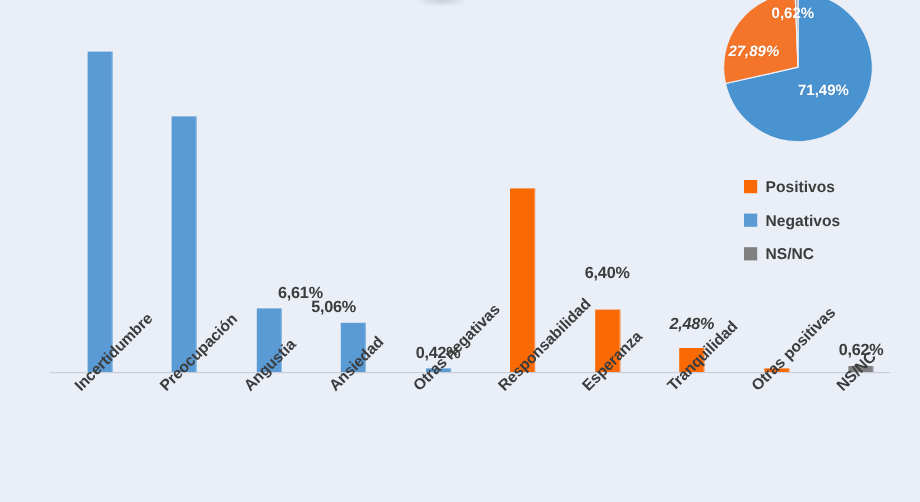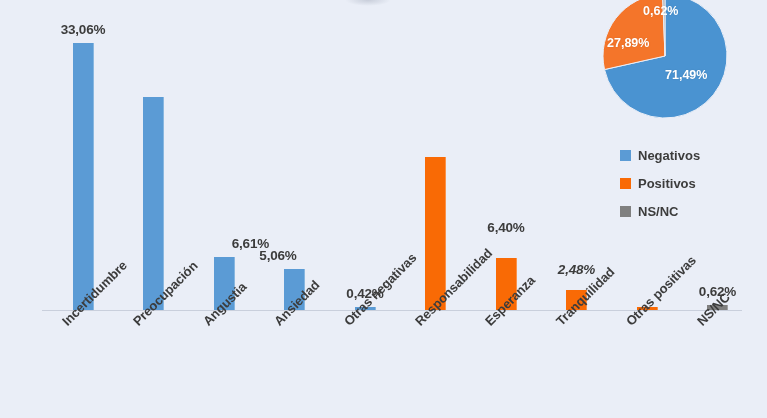--- a/index.html
+++ b/index.html
@@ -136,21 +136,20 @@
 <div id="chart-root">
 
   <div id="top-artifact"></div>
 
   <div id="bar-plot">
     <div class="bar-baseline"></div>
 
   <div class="bar-group" style="left: 48px;">
         <div class="bar-rect" title="Incertidumbre: 33,06%" style="height: 267px; background: rgb(91, 155, 213);"></div>
       </div>
-      <div class="bar-value" style="left: 38px; width: 90px; top: 22px;">33,06%</div>
       <div class="cat-label" style="left: 59px;">Incertidumbre</div>
       <div class="bar-group" style="left: 118.5px;">
         <div class="bar-rect" title="Preocupación: 26,34%" style="height: 212.728px; background: rgb(91, 155, 213);"></div>
       </div>
       <div class="cat-label" style="left: 129.5px;">Preocupación</div>
       <div class="bar-group" style="left: 189px;">
         <div class="bar-rect" title="Angustia: 6,61%" style="height: 53.3838px; background: rgb(91, 155, 213);"></div>
       </div>
       <div class="bar-value" style="left: 179px; width: 90px; top: 235.616px; text-align: right;">6,61%</div>
       <div class="cat-label" style="left: 200px;">Angustia</div>
@@ -190,32 +189,32 @@
     </div>
 
   <div id="pie-wrap">
     <svg id="pie-svg" width="124" height="124" viewBox="0 0 124 124">
         <path d="M 62 62 L 62.00 0.00 A 62 62 0 1 1 1.50 75.56 Z" fill="#4a93d1" stroke="#eaeef7" stroke-width="1"></path>
         <path d="M 62 62 L 1.50 75.56 A 62 62 0 0 1 59.59 0.05 Z" fill="#f4752a" stroke="#eaeef7" stroke-width="1"></path>
         <path d="M 62 62 L 59.59 0.05 A 62 62 0 0 1 62.00 0.00 Z" fill="#a6a6a6" stroke="#eaeef7" stroke-width="1"></path>
       </svg>
 
   <div class="pie-label" style="left: 62px; top: 74px;">71,49%</div>
-      <div class="pie-label" style="left: 4px; top: 42px;">27,89%</div>
+      <div class="pie-label" style="left: 4px; top: 42px; font-style: italic;">27,89%</div>
       <div class="pie-label" style="left: 40px; top: 10px;">0,62%</div>
     </div>
 
   <div id="legend">
+    <div class="legend-item">
+      <span class="legend-swatch" style="background: rgb(249, 106, 5);"></span>
+      <span class="legend-text">Positivos</span>
+    </div>
     <div class="legend-item">
       <span class="legend-swatch" style="background: rgb(91, 155, 213);"></span>
       <span class="legend-text">Negativos</span>
     </div>
     <div class="legend-item">
-      <span class="legend-swatch" style="background: rgb(249, 106, 5);"></span>
-      <span class="legend-text">Positivos</span>
-    </div>
-    <div class="legend-item">
       <span class="legend-swatch" style="background: rgb(128, 128, 128);"></span>
       <span class="legend-text">NS/NC</span>
     </div>
   </div>
 
 </div>
 
 </body></html>

